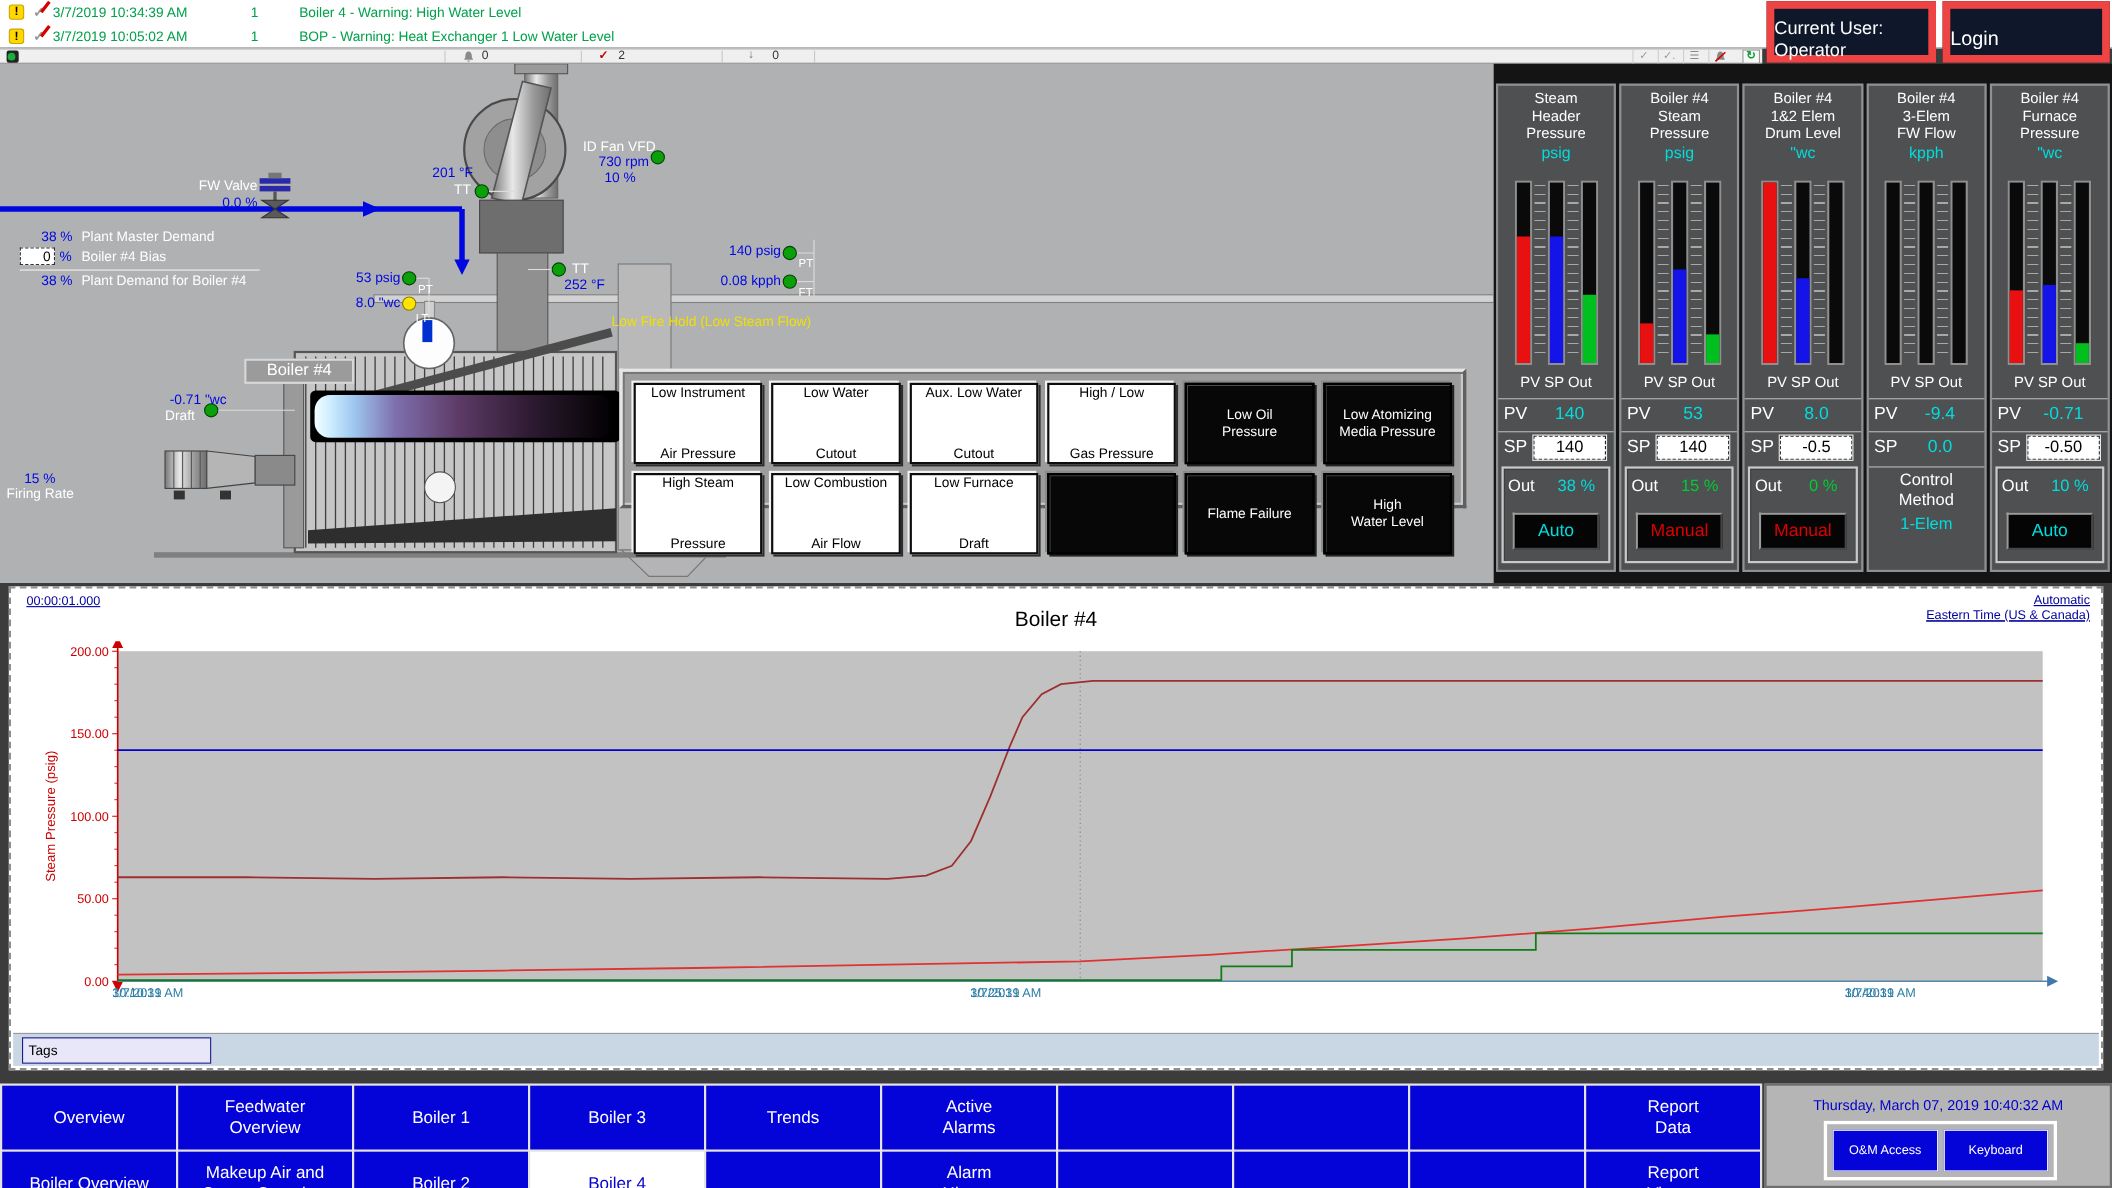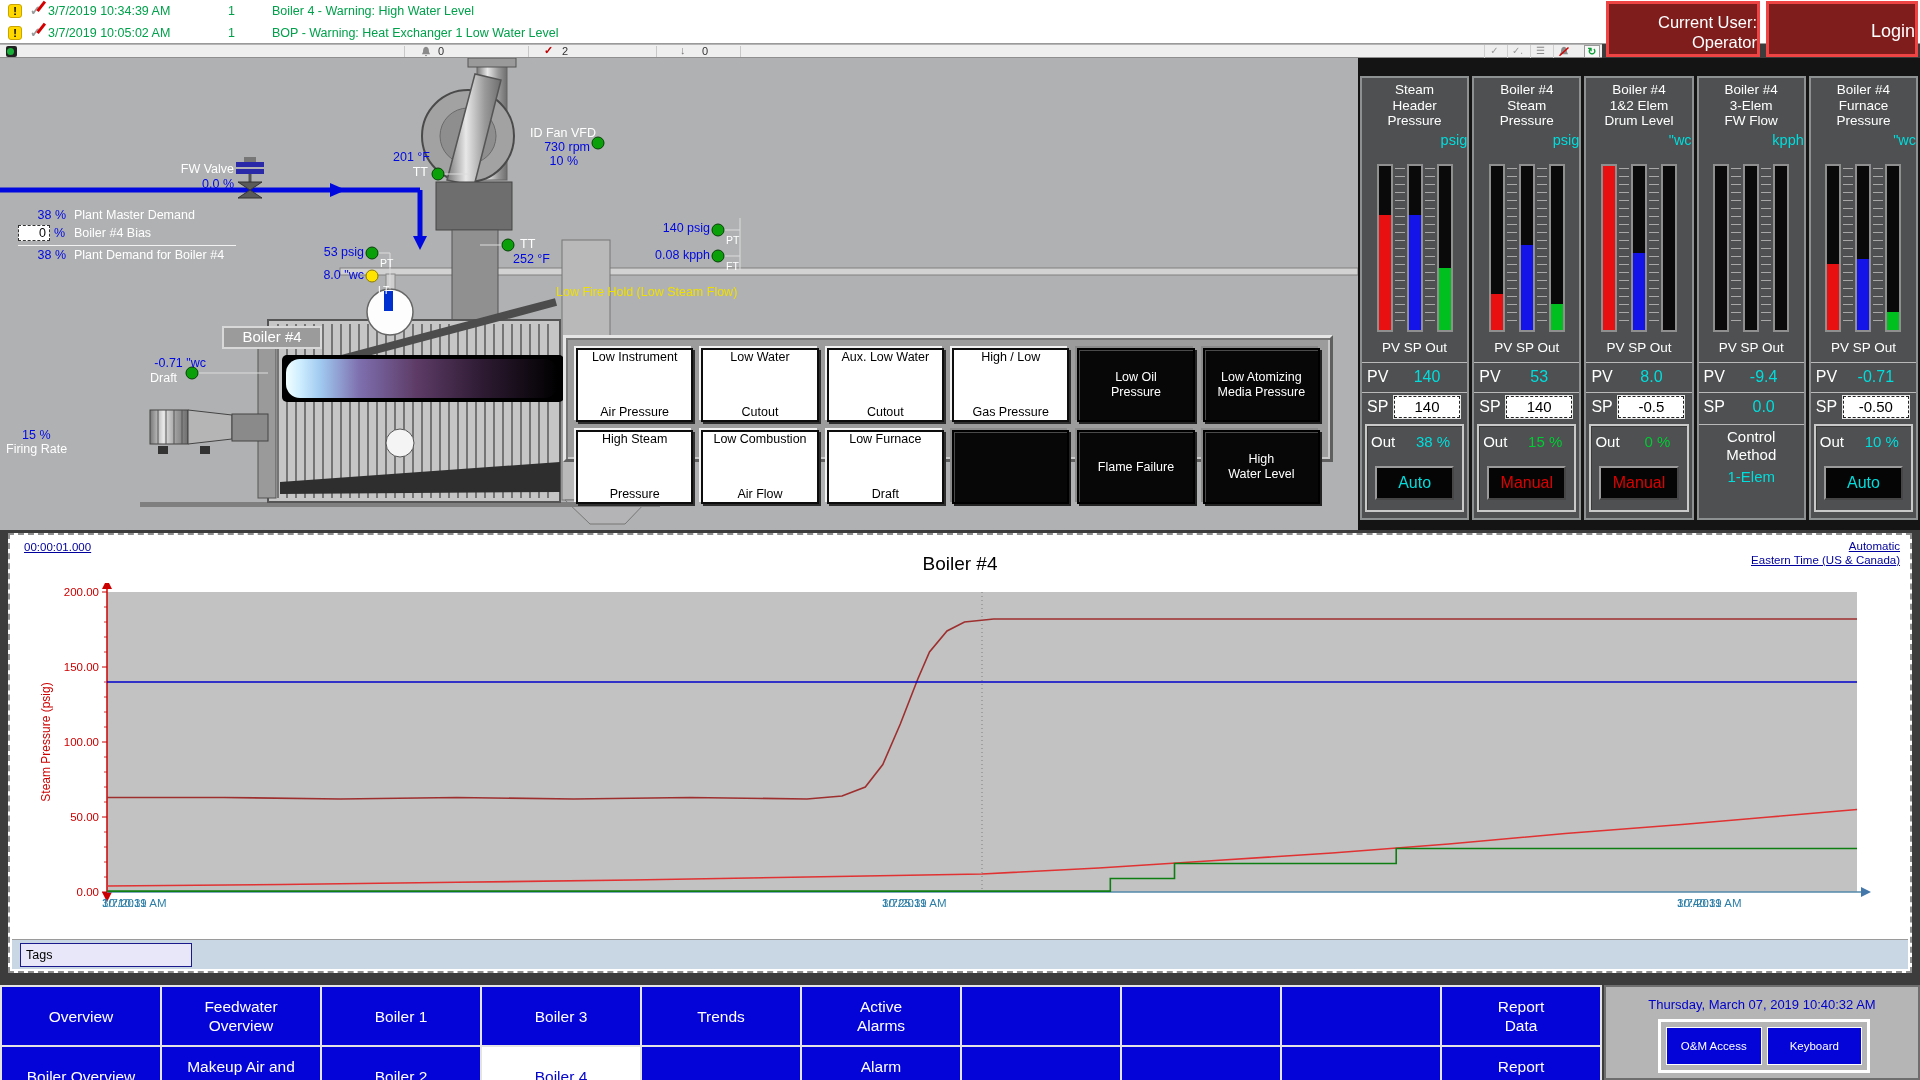--- a/index.html
+++ b/index.html
@@ -22,21 +22,21 @@
   .tb-sep { position:absolute; top:1px; width:1px; height:11px; background:#c8c8c8; }
   .tb-count { position:absolute; top:0px; font-size:11px; color:#333; }
   .tb-glyph { position:absolute; top:-1px; font-size:11px; color:#777; }
   #tb-book { position:absolute; left:6px; top:1px; width:11px; height:11px; background:#222; border-radius:2px; }
   #tb-book::after { content:""; position:absolute; left:1px; top:2px; width:7px; height:7px; background:#18b038; border-radius:50%; }
   .tb-btn { position:absolute; top:0px; width:20px; height:13px; text-align:center; font-size:10px; color:#8a8a8a; border-left:1px solid #cfcfcf; }
   #tb-refresh { position:absolute; left:1584px; top:0px; width:16px; height:13px; border:1px solid #9a9a9a; background:#f8f8f8; color:#0b9e35; font-size:10.5px; line-height:11px; text-align:center; font-weight:bold; }
   .bell-svg { display:inline-block; }
 
   
-  #user-btn, #login-btn { position:absolute; top:1px; height:56px; background:#7f1d1d; color:#fff; text-align:right; border:3px solid #ef4444; cursor:pointer; }
+  #user-btn, #login-btn { position:absolute; top:1px; height:56px; background:#0f172a; color:#fff; text-align:left; border:7px solid #ef4444; cursor:pointer; }
   #user-btn { left:1606px; width:154px; font-size:16.5px; padding-top:8px; line-height:20px; }
   #login-btn { left:1766px; width:152px; font-size:18px; line-height:54px; }
 
   
   #mimic { position:absolute; left:0; top:58px; width:1358px; height:472px; background:#b0b1b3; overflow:hidden; }
   .ml { position:absolute; font-size:12.5px; white-space:nowrap; }
   .ml.blue { color:#0008e0; }
   .ml.white { color:#ffffff; }
   .ml.yellow { color:#f0e000; }
   .ml.small { font-size:10.5px; }
@@ -49,21 +49,21 @@
   #trip-grid { position:absolute; left:563px; top:277px; width:770px; height:127px; background:#9c9c9c; border-top:3px solid #e6e6e6; border-left:3px solid #e6e6e6; border-right:3px solid #5f5f5f; border-bottom:3px solid #5f5f5f; box-shadow: inset 2px 2px 0 #777, inset -2px -2px 0 #c9c9c9; display:grid; grid-template-columns:repeat(6,1fr); grid-template-rows:1fr 1fr; gap:8px; padding:10px; }
   .trip-btn { font-size:12.5px; text-align:center; display:flex; flex-direction:column; justify-content:center; line-height:15px; cursor:pointer; }
   .trip-btn.lit { background:#ffffff; color:#000; border:2px solid #0d0d0d; box-shadow:-2px -2px 0 #f2f2f2, 2px 2px 0 #2e2e2e;gap:40px; }
   .trip-btn.dark { background:#070707; color:#fff; border:2px solid #000; box-shadow:inset 1px 1px 0 #4a4a4a, -2px -2px 0 #8a8a8a, 2px 2px 0 #222; }
 
   
   #gauge-region { position:absolute; left:1358px; top:58px; width:562px; height:472px; background:#141414; }
   #gauges { position:absolute; left:2px; top:18px; width:558px; height:444px; display:flex; gap:3px; }
   .gpanel { flex:1; position:relative; background:#4e5051; border:2px solid #8e9192; color:#fff; }
   .gtitle { position:absolute; left:0; top:4px; width:100%; text-align:center; font-size:13.5px; line-height:15.5px; }
-  .gunit { position:absolute; left:0; top:54px; width:100%; text-align:right; font-size:14.5px; color:#00dddd; }
+  .gunit { position:absolute; left:0; top:54px; width:100%; text-align:center; font-size:14.5px; color:#00dddd; }
   .gbars { position:absolute; left:0; top:86px; width:100%; height:168px; display:flex; justify-content:center; gap:0; }
   .gbar { position:relative; width:16px; height:168px; background:#0a0a0a; border:2px solid #8f8f8f; margin:0 1px; }
   .gbar .fill { position:absolute; left:0; bottom:0; width:100%; }
   .gscale { width:10px; height:160px; margin:4px 1px 0 1px; background:repeating-linear-gradient(to bottom,#a8a8a8 0 1px, rgba(0,0,0,0) 1px 8px); }
   .gpvsp { position:absolute; left:0; top:262px; width:100%; text-align:center; font-size:13.5px; }
   .ghr { position:absolute; left:0; width:100%; height:1px; background:#b9b9b9; }
   .grow { position:absolute; left:0; width:100%; height:24px; font-size:16px; }
   .grow .lab { position:absolute; left:5px; top:2px; color:#fff; }
   .grow .val { position:absolute; left:34px; top:2px; width:62px; text-align:center; color:#00dddd; }
   .sp-input { position:absolute; left:32px; top:0px; width:66px; height:22px; background:#fff; border:1px dashed #222; outline:1px solid #e8e8e8; color:#000; font-size:15px; text-align:center; line-height:20px; }

